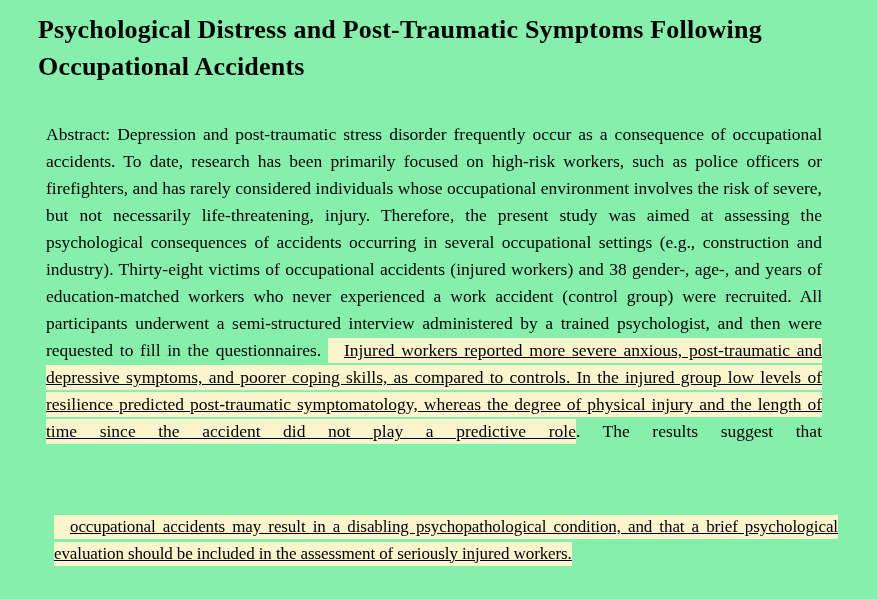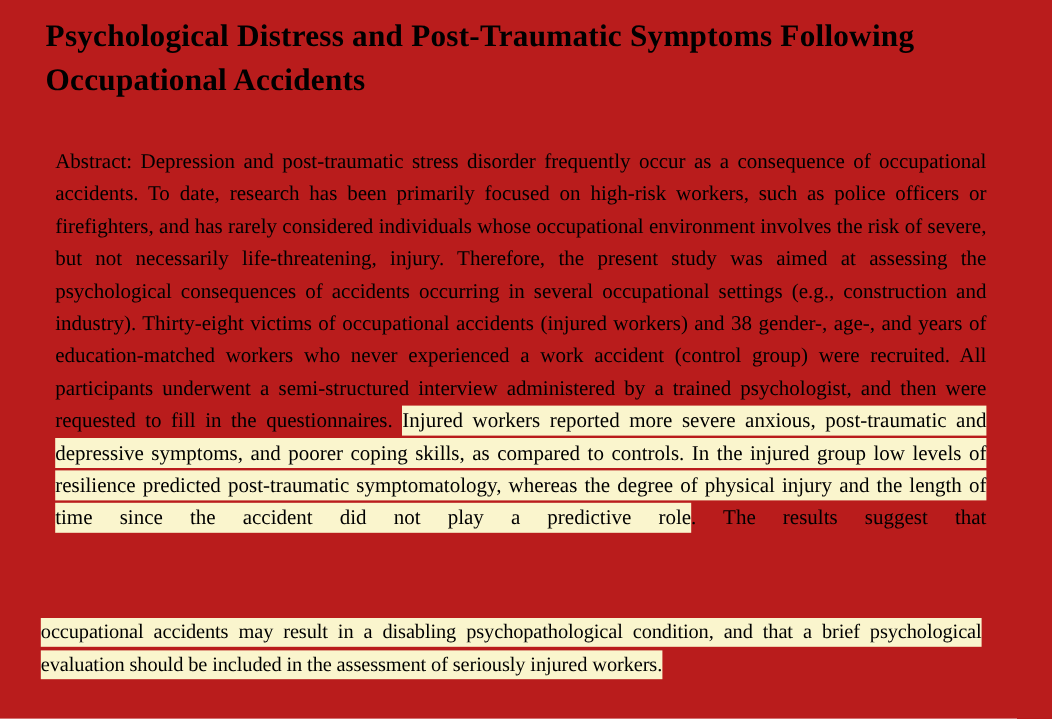--- a/index.html
+++ b/index.html
@@ -38,41 +38,42 @@
     line-height: 27px;
     text-align: justify;
     text-align-last: justify;
     color: #000000;
   }
   .abstract b {
     font-weight: normal;
   }
   mark {
     color: inherit;
-    padding: 2px 0 3px 0;
+    padding: 2px 0 3px 16px;
     background: #faf5cd; 
+    text-decoration: underline;
   }
   .continuation {
     position: absolute;
-    left: 34px;
+    left: 54px;
     top: 514px;
     width: 784px;
     margin: 0;
     font-size: 17px;
     line-height: 26.5px;
     text-align: justify;
     text-align-last: left;
     letter-spacing: -0.1px;
     color: #000000;
   }
 </style>
 </head>
 <body>
 
-<div class="page" style="background: #b91c1c; color: rgb(0, 0, 0);">
+<div class="page" style="background: #86efac; color: rgb(0, 0, 0);">
 
   <h1 class="title">Psychological Distress and Post-Traumatic Symptoms Following Occupational Accidents</h1>
 
   <p class="abstract"><b>Abstract:</b><span> Depression and post-traumatic stress disorder frequently occur as a consequence of occupational accidents. To date, research has been primarily focused on high-risk workers, such as police officers or firefighters, and has rarely considered individuals whose occupational environment involves the risk of severe, but not necessarily life-threatening, injury. Therefore, the present study was aimed at assessing the psychological consequences of accidents occurring in several occupational settings (e.g., construction and industry). Thirty-eight victims of occupational accidents (injured workers) and 38 gender-, age-, and years of education-matched workers who never experienced a work accident (control group) were recruited. All participants underwent a semi-structured interview administered by a trained psychologist, and then were requested to fill in the questionnaires. </span><mark class="hl" style="background: rgb(250, 245, 205);">Injured workers reported more severe anxious, post-traumatic and depressive symptoms, and poorer coping skills, as compared to controls. In the injured group low levels of resilience predicted post-traumatic symptomatology, whereas the degree of physical injury and the length of time since the accident did not play a predictive role</mark><span>. The results suggest that</span></p>
 
   <p class="continuation"><mark class="hl" style="background: rgb(250, 245, 205);">occupational accidents may result in a disabling psychopathological condition, and that a brief psychological evaluation should be included in the assessment of seriously injured workers.</mark></p>
 
 </div>
 
 </body></html>

